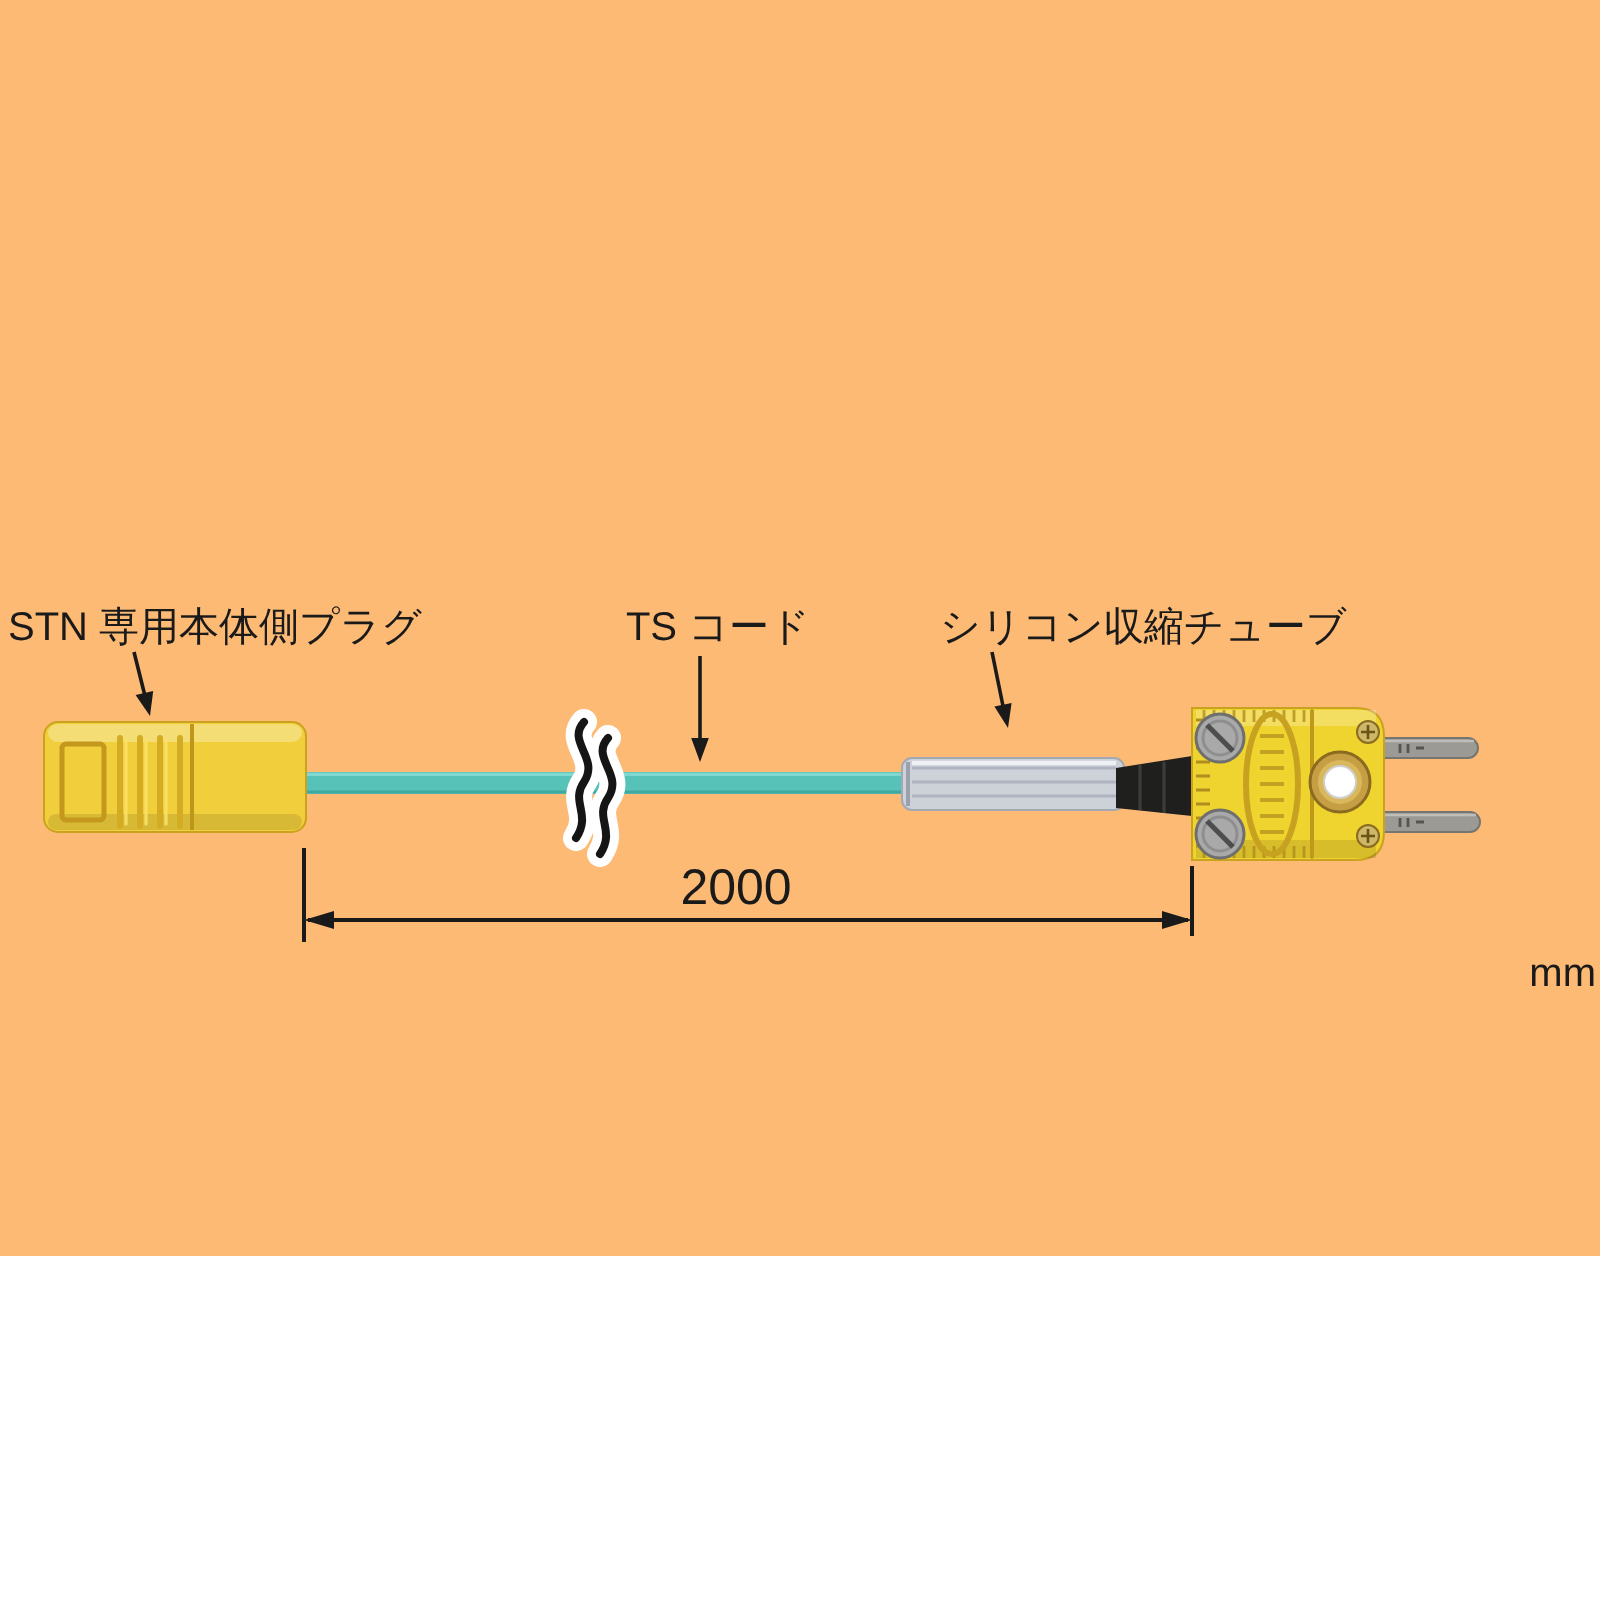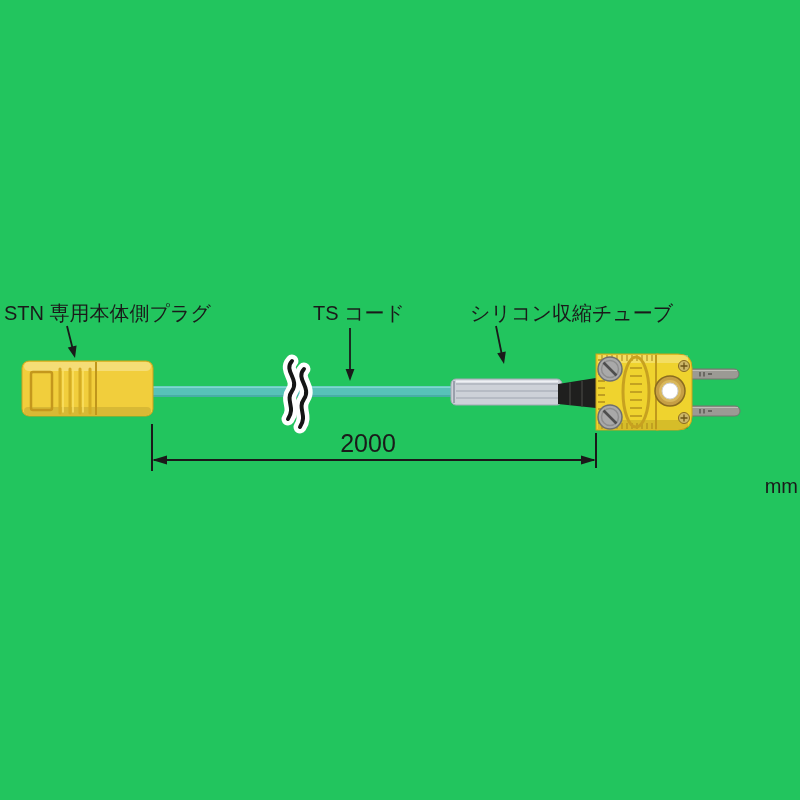--- a/index.html
+++ b/index.html
@@ -1,20 +1,20 @@
 <!DOCTYPE html>
 <html><head>
 <meta charset="utf-8">
 <style>
   html, body { margin: 0; padding: 0; background: #ffffff; }
   .stage {
     position: relative;
     width: 800px;
-    height: 800px;
-    background: #22c55e;
+    height: 628px;
+    background: #fdba74;
     overflow: hidden;
   }
   svg text {
     font-family: "Liberation Sans", "DejaVu Sans", sans-serif;
   }
   .callout-text { font-size: 20px; }
   .dim-text { font-size: 25px; letter-spacing: 0px; }
   .unit-text { font-size: 20px; }
 </style>
 </head>

